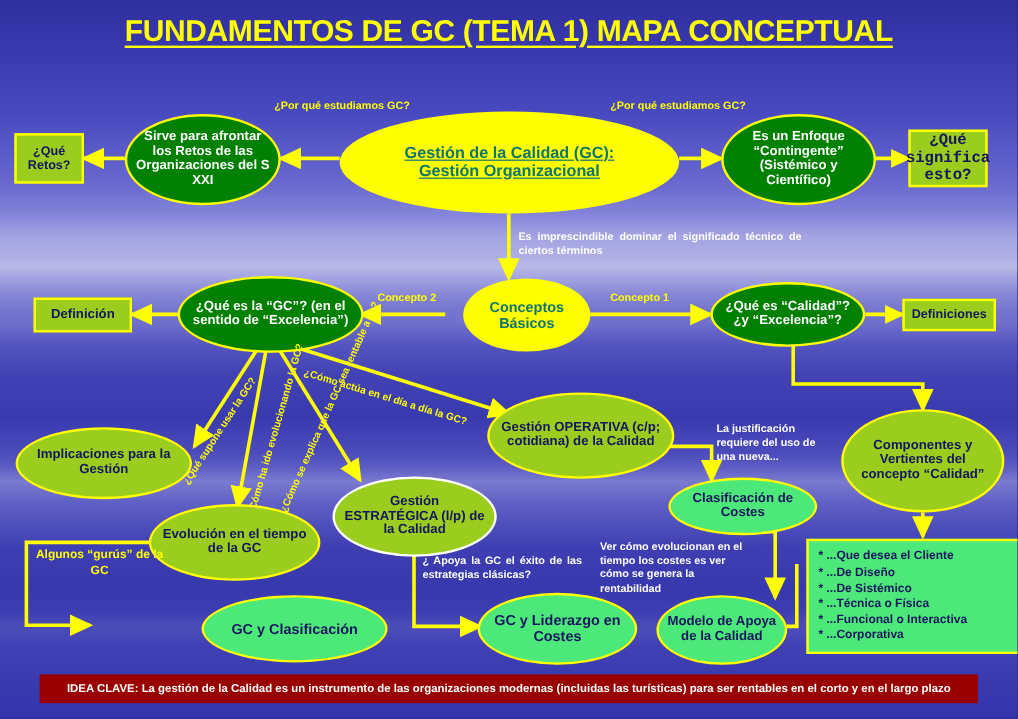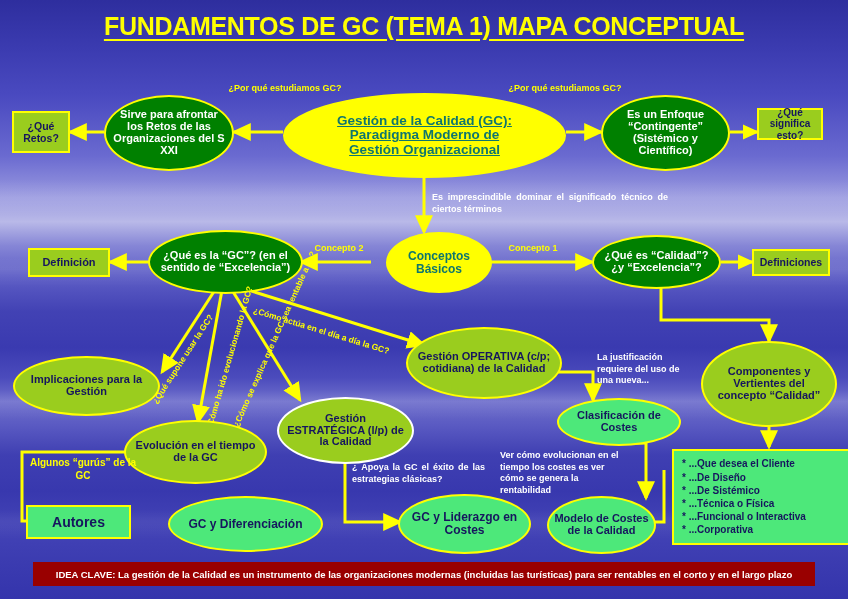--- a/index.html
+++ b/index.html
@@ -153,28 +153,27 @@
   <div class="abs lbl" style="left:195px;top:83px;width:180px;text-align:center;font-size:9px;">¿Por qué estudiamos GC?</div>
   <div class="abs lbl" style="left:475px;top:83px;width:180px;text-align:center;font-size:9px;">¿Por qué estudiamos GC?</div>
 
   <div class="abs rect bx-olive" style="left:12px;top:111px;width:58px;height:42px;font-size:10.5px;">¿Qué Retos?</div>
 
   <div class="abs ellipse el-green" style="left:104px;top:95px;width:130px;height:76px;font-size:11px;padding:0 5px;">Sirve para afrontar los Retos de las Organizaciones del S XXI</div>
 
   <div class="abs ellipse el-yellow" style="left:283px;top:93px;width:283px;height:85px;font-size:13.5px;">
     <div>
       <div style="text-decoration:underline;">Gestión de la Calidad (GC):</div>
-      <div style="text-decoration:underline;">Paradigma Moderno de</div>
       <div style="text-decoration:underline;">Gestión Organizacional</div>
     </div>
   </div>
 
   <div class="abs ellipse el-green" style="left:601px;top:95px;width:129px;height:76px;font-size:11px;padding:0 6px;">Es un Enfoque “Contingente” (Sistémico y Científico)</div>
 
-  <div class="abs rect bx-olive" style="left:757px;top:108px;width:66px;height:32px;font-size:10px;">¿Qué significa esto?</div>
+  <div class="abs rect bx-olive" style="left:757px;top:108px;width:66px;height:48px;font-size:13px;font-family:Liberation Mono, monospace;">¿Qué significa esto?</div>
 
   <div class="abs lbl-w" style="left:432px;top:192px;width:236px;text-align:justify;">Es imprescindible dominar el significado técnico de ciertos términos</div>
 
   <div class="abs rect bx-olive" style="left:28px;top:248px;width:82px;height:29px;font-size:11px;">Definición</div>
 
   <div class="abs ellipse el-green" style="left:148px;top:230px;width:155px;height:64px;font-size:11px;padding:0 6px;">¿Qué es la “GC”? (en el sentido de “Excelencia”)</div>
 
   <div class="abs lbl" style="left:308px;top:243px;width:62px;text-align:center;font-size:9px;">Concepto 2</div>
 
   <div class="abs ellipse el-yellow" style="left:386px;top:232px;width:106px;height:61px;font-size:12px;">Conceptos Básicos</div>
@@ -208,31 +207,30 @@
   <div class="abs ellipse el-olive" style="left:406px;top:327px;width:156px;height:72px;font-size:11px;padding:0 6px;">Gestión OPERATIVA (c/p; cotidiana) de la Calidad</div>
 
   <div class="abs lbl-w" style="left:597px;top:352px;width:92px;">La justificación requiere del uso de una nueva...</div>
 
   <div class="abs ellipse el-ltgreen" style="left:557px;top:398px;width:124px;height:48px;font-size:11px;padding:0 5px;">Clasificación de Costes</div>
 
   <div class="abs ellipse el-olive" style="left:701px;top:341px;width:136px;height:86px;font-size:11px;padding:0 6px;">Componentes y Vertientes del concepto “Calidad”</div>
 
   <div class="abs lbl" style="left:24px;top:457px;width:118px;text-align:center;font-size:10px;">Algunos “gurús” de la GC</div>
 
-  <div class="abs rect bx-ltgreen" style="left:26px;top:505px;width:105px;height:34px;font-size:14px;">Autores</div>
 
   <div class="abs lbl-w" style="left:352px;top:462px;width:133px;text-align:justify;">¿ Apoya la GC el éxito de las estrategias clásicas?</div>
 
   <div class="abs lbl-w" style="left:500px;top:450px;width:126px;">Ver cómo evolucionan en el tiempo los costes es ver cómo se genera la rentabilidad</div>
 
-  <div class="abs ellipse el-ltgreen" style="left:168px;top:496px;width:155px;height:56px;font-size:12px;padding:0 6px;">GC y Diferenciación</div>
+  <div class="abs ellipse el-ltgreen" style="left:168px;top:496px;width:155px;height:56px;font-size:12px;padding:0 6px;">GC y Clasificación</div>
 
   <div class="abs ellipse el-ltgreen" style="left:398px;top:494px;width:133px;height:60px;font-size:12px;padding:0 6px;">GC y Liderazgo en Costes</div>
 
-  <div class="abs ellipse el-ltgreen" style="left:547px;top:496px;width:109px;height:58px;font-size:11px;padding:0 5px;">Modelo de Costes de la Calidad</div>
+  <div class="abs ellipse el-ltgreen" style="left:547px;top:496px;width:109px;height:58px;font-size:11px;padding:0 5px;">Modelo de Apoya de la Calidad</div>
 
   <div class="abs" id="vertientes">
     <div>* ...Que desea el Cliente</div>
     <div>* ...De Diseño</div>
     <div>* ...De Sistémico</div>
     <div>* ...Técnica o Física</div>
     <div>* ...Funcional o Interactiva</div>
     <div>* ...Corporativa</div>
   </div>
 

